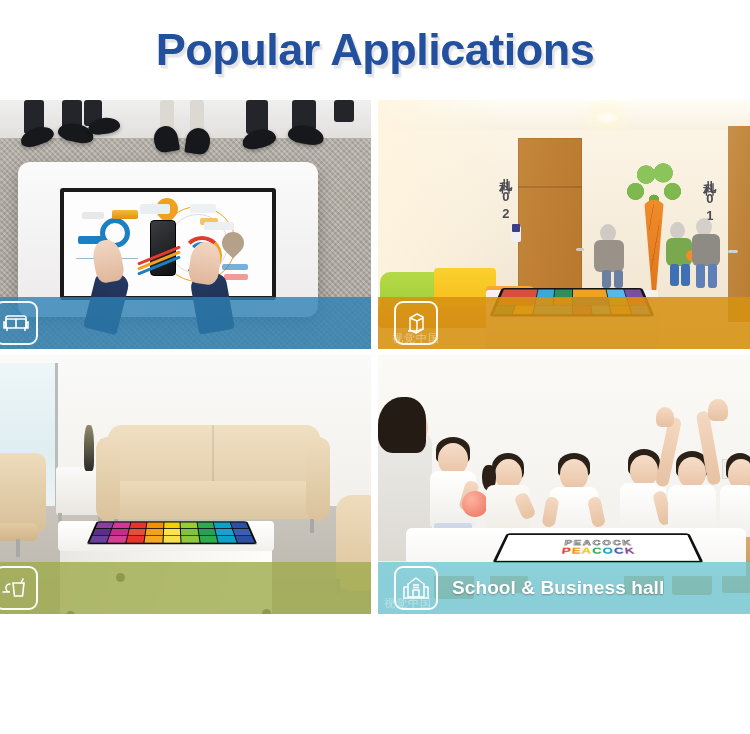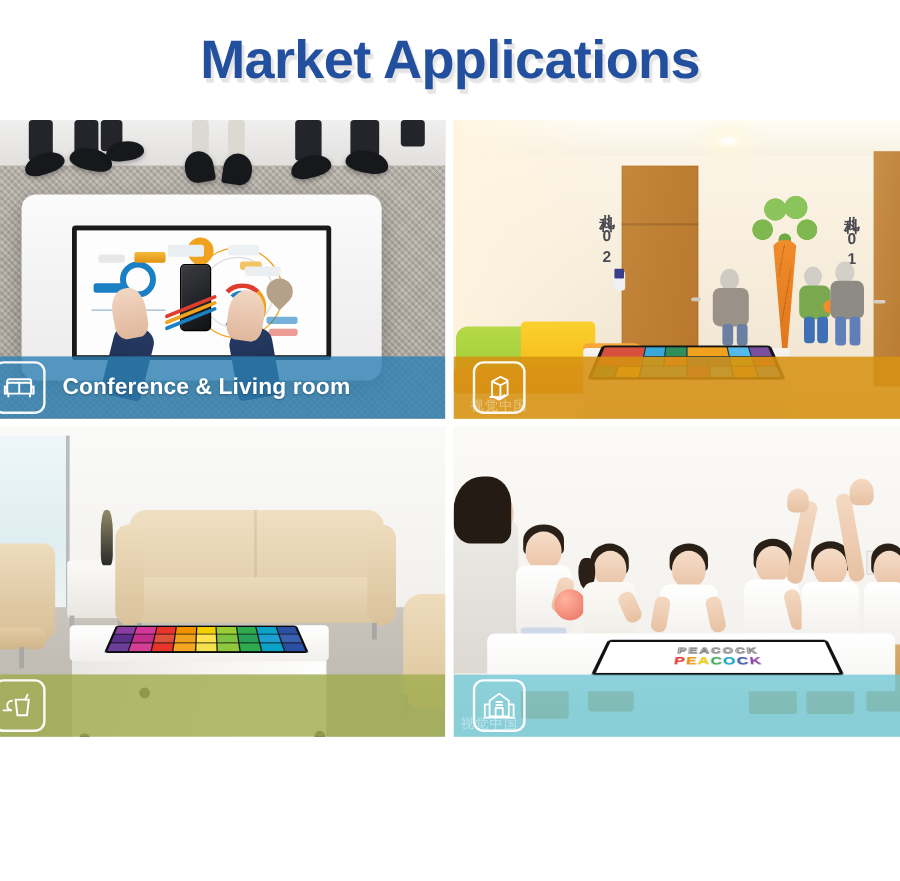--- a/index.html
+++ b/index.html
@@ -332,21 +332,21 @@
   .pk-color span { font-size:13px; letter-spacing:0px; text-shadow:0 0 1px rgba(0,0,0,.3); }
   .p4 .ball {
     position:absolute; border-radius:50%;
     background: radial-gradient(circle at 35% 32%, #ffb3a0, #e8705c);
   }
 </style>
 </head>
 <body>
 
 <div class="page-title">
-  <span>Market Applications</span>
+  <span>Popular Applications</span>
 </div>
 
 <div class="grid">
 
   <div class="cell p1">
     <div class="scene">
       <div class="carpet"></div>
       <div class="floorstrip"></div>
 
       <div class="leg dark" style="left:24px;top:0;width:20px;height:34px;"></div>
@@ -410,21 +410,20 @@
       <div class="cap-icon">
         <svg width="28" height="22" viewBox="0 0 28 22" fill="none" stroke="#ffffff" stroke-width="1.6">
           <rect x="4" y="7" width="20" height="9" rx="1.5"></rect>
           <path d="M14 7v9"></path>
           <path d="M4 9V6a2 2 0 0 1 2-2h16a2 2 0 0 1 2 2v3"></path>
           <path d="M2 10a2 2 0 0 1 2 2v4H2z"></path>
           <path d="M26 10a2 2 0 0 0-2 2v4h2z"></path>
           <path d="M5 16v3M23 16v3"></path>
         </svg>
       </div>
-      <div class="cap-text">Conference &amp; Living room</div>
     </div>
   </div>
 
   <div class="cell p2">
     <div class="scene">
       <div class="wall"></div>
       <div class="ceil"></div>
       <div class="spot"></div>
 
       <div style="position:absolute;left:0;top:0;width:130px;height:100%;background:linear-gradient(90deg,rgba(255,244,222,.85),rgba(246,236,218,0));"></div>
@@ -672,17 +671,18 @@
     <div class="caption cap-cyan">
       <div class="cap-icon">
         <svg width="28" height="26" viewBox="0 0 28 26" fill="none" stroke="#ffffff" stroke-width="1.5" stroke-linejoin="round">
           <path d="M14 3l8 6v13H6V9l8-6z"></path>
           <path d="M2 22V12h4M26 22V12h-4"></path>
           <path d="M11 22v-7h6v7"></path>
           <path d="M11 10h6M11 12.5h6"></path>
           <path d="M1 23h26"></path>
         </svg>
       </div>
+      <div class="cap-text">School &amp; Business hall</div>
     </div>
     <div class="watermark wm-right">视觉中国</div>
   </div>
 
 </div>
 
 </body></html>

